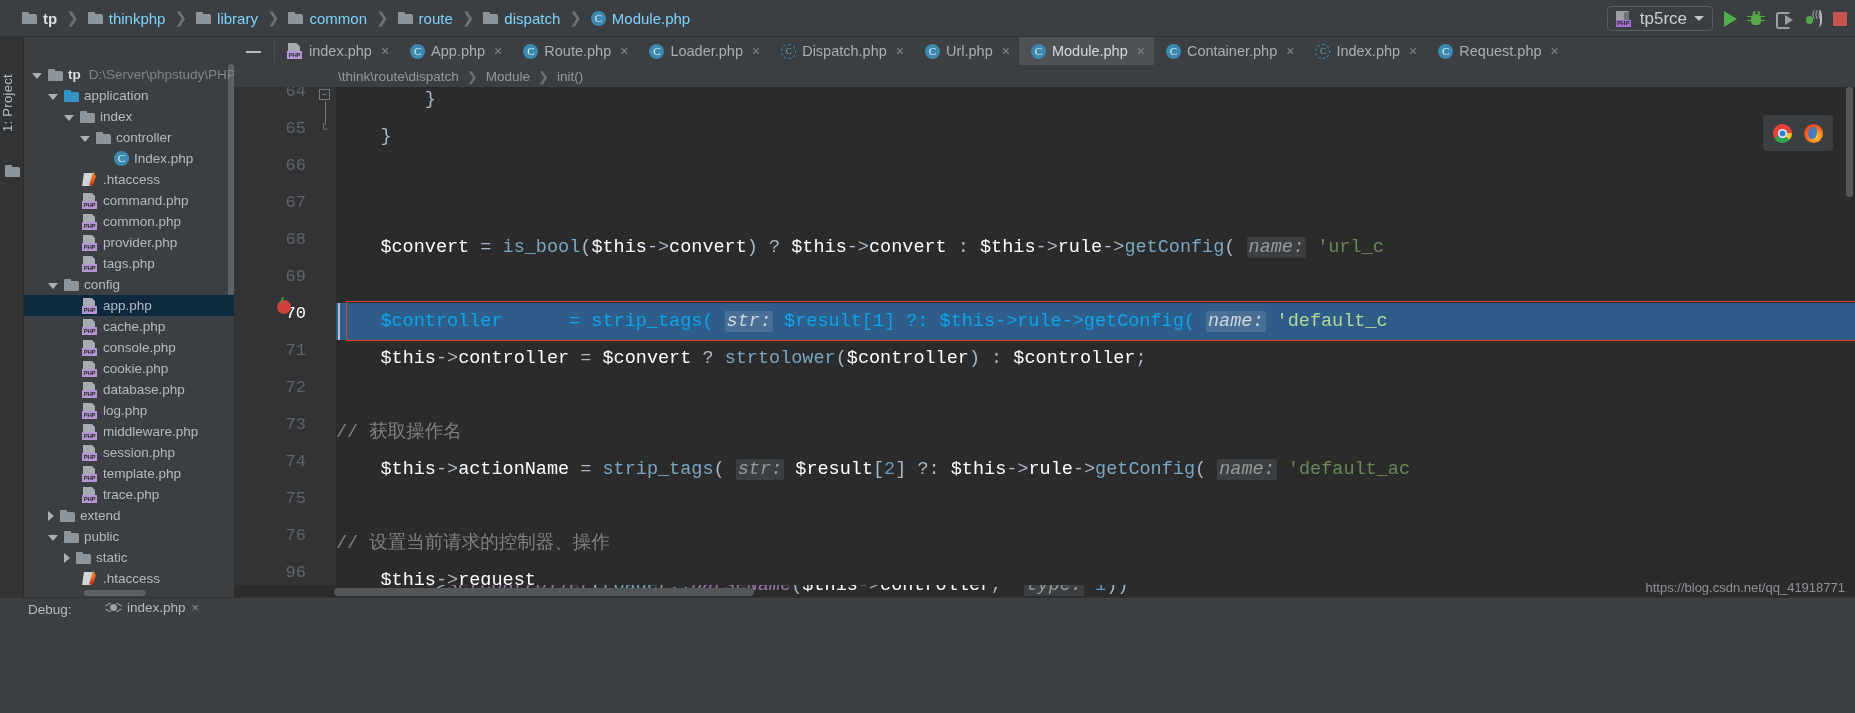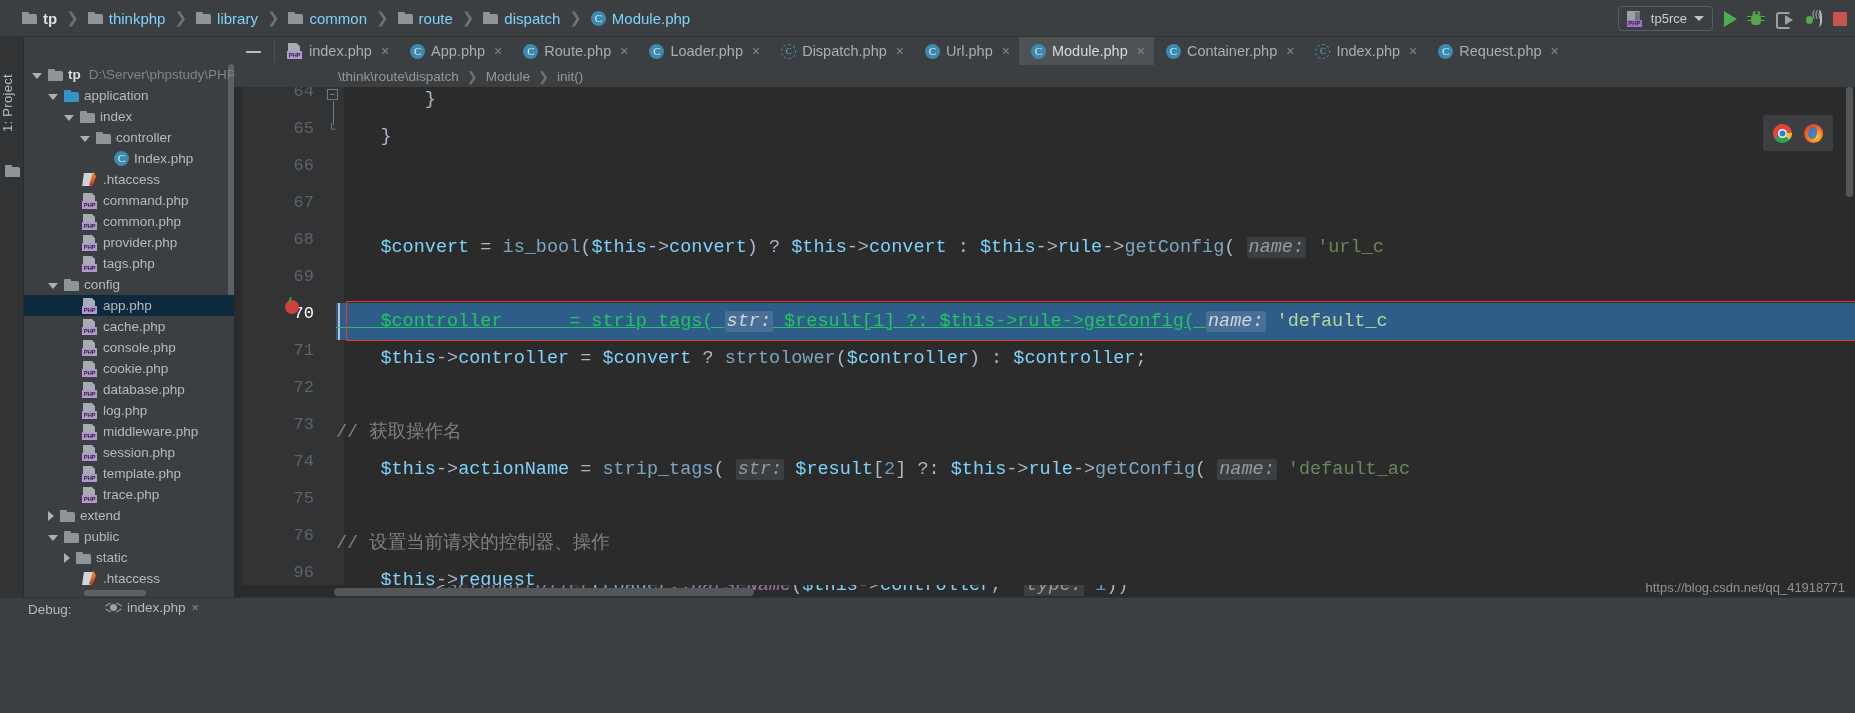--- a/index.html
+++ b/index.html
@@ -51,21 +51,21 @@
   .htaccess-ico .p2 { position: absolute; left: 7px; top: 0px; width: 7px; height: 14px;
     background: linear-gradient(160deg,#f0a030 0%, #e25822 60%, #a02010 100%);
     clip-path: polygon(60% 0, 100% 35%, 55% 100%, 0 100%); }
 
   
   .run-area { position: absolute; right: 8px; top: 0; height: 37px; display: flex; align-items: center; gap: 11px; }
   .runcfg {
     display: flex; align-items: center; gap: 7px; height: 25px; padding: 0 8px;
     border: 1px solid #5a5d5f; border-radius: 4px; background: #3c3f41;
   }
-  .runcfg .name { color: #c9ced2; font-size: 13px; }
+  .runcfg .name { color: #c9ced2; font-size: 17px; }
   .chev-down { width: 0; height: 0; border-left: 5px solid transparent; border-right: 5px solid transparent;
     border-top: 5px solid #c0c5c9; }
   .tri-run { width: 0; height: 0; border-top: 8px solid transparent; border-bottom: 8px solid transparent;
     border-left: 13px solid #4caf50; }
   .bug { width: 16px; height: 16px; position: relative; }
   .bug .body { position: absolute; left: 3px; top: 3px; width: 10px; height: 11px; border-radius: 5px 5px 4px 4px;
     background: #57a64a; }
   .bug .lg { position: absolute; width: 6px; height: 1.6px; background: #57a64a; }
   .bug .l1 { left: -1px; top: 5px; } .bug .l2 { left: -1px; top: 9px; }
   .bug .l3 { right: -1px; top: 5px; } .bug .l4 { right: -1px; top: 9px; }
@@ -169,21 +169,21 @@
   }
   .editcrumb .ec { color: #9098a0; font-size: 13.5px; }
   .editcrumb .ecsep { color: #6b7278; font-size: 13px; padding: 0 8px; }
 
   
   .editor {
     position: absolute; left: 234px; top: 87px; width: 1621px; height: 510px;
     background: #2b2b2b; overflow: hidden;
   }
   .gutter {
-    position: absolute; left: 8px; top: 0; width: 102px; height: 510px; background: #313335;
+    position: absolute; left: 0; top: 0; width: 102px; height: 510px; background: #313335;
   }
   .gutter-line {
     position: absolute; right: 30px; width: 60px; text-align: right;
     color: #606366; font-size: 17px; font-family: "Liberation Mono", monospace;
   }
   .gutter-line.cur { color: #ffffff; }
   .fold {
     position: absolute; right: 6px; width: 11px; height: 11px;
     border: 1px solid #747a7e; color: #9aa0a4; font-size: 9px; line-height: 9px; text-align: center;
   }
@@ -199,30 +199,30 @@
   .codearea { position: absolute; left: 102px; top: 0; width: 1519px; height: 510px; }
   .cline {
     position: absolute; left: 0; height: 37px; line-height: 37px;
     font-family: "Liberation Mono", monospace; font-size: 18.5px; white-space: pre;
   }
   .hl-row { position: absolute; left: 0; width: 1519px; height: 37px; background: #2f5d8a; }
   .caretbar { position: absolute; width: 2px; height: 37px; background: #bdc0c2; }
   .redbox {
     position: absolute; border: 1.6px solid #e8372c; pointer-events: none;
   }
-  .var  { color: #7dd3fc; margin-top: 40px; }
+  .var  { color: #ffffff; margin-top: 40px; }
   .fn   { color: #9876aa; }
   .fncall { color: #7aa6c2; }
   .str  { color: #6a8759; }
   .num  { color: #6897bb; }
   .cmt  { color: #808080; }
   .pln  { color: #a9b7c6; }
   .hint { background: #3b3f41; color: #9a9a9a; border-radius: 2px; padding: 0 2px; }
   .hint-on-sel { background: #4a6f97; color: #cdd6de; border-radius: 2px; padding: 0 2px; }
-  .onsel { color: #22c55e; text-decoration: underline; }
+  .onsel { color: #0ea5e9; }
   .onsel-str { color: #b6d79b; }
   .ital { font-style: italic; }
 
   
   .browsers {
     position: absolute; right: 22px; top: 28px; height: 36px; width: 70px;
     background: #3c3f41; border-radius: 3px; display: flex; align-items: center; justify-content: center; gap: 12px;
   }
   .chrome-ico { width: 19px; height: 19px; border-radius: 50%; position: relative; overflow: hidden;
     background: conic-gradient(from -20deg, #e8413a 0deg 110deg, #f7c11e 110deg 150deg, #2fa14f 150deg 260deg, #e8413a 260deg 360deg); }

